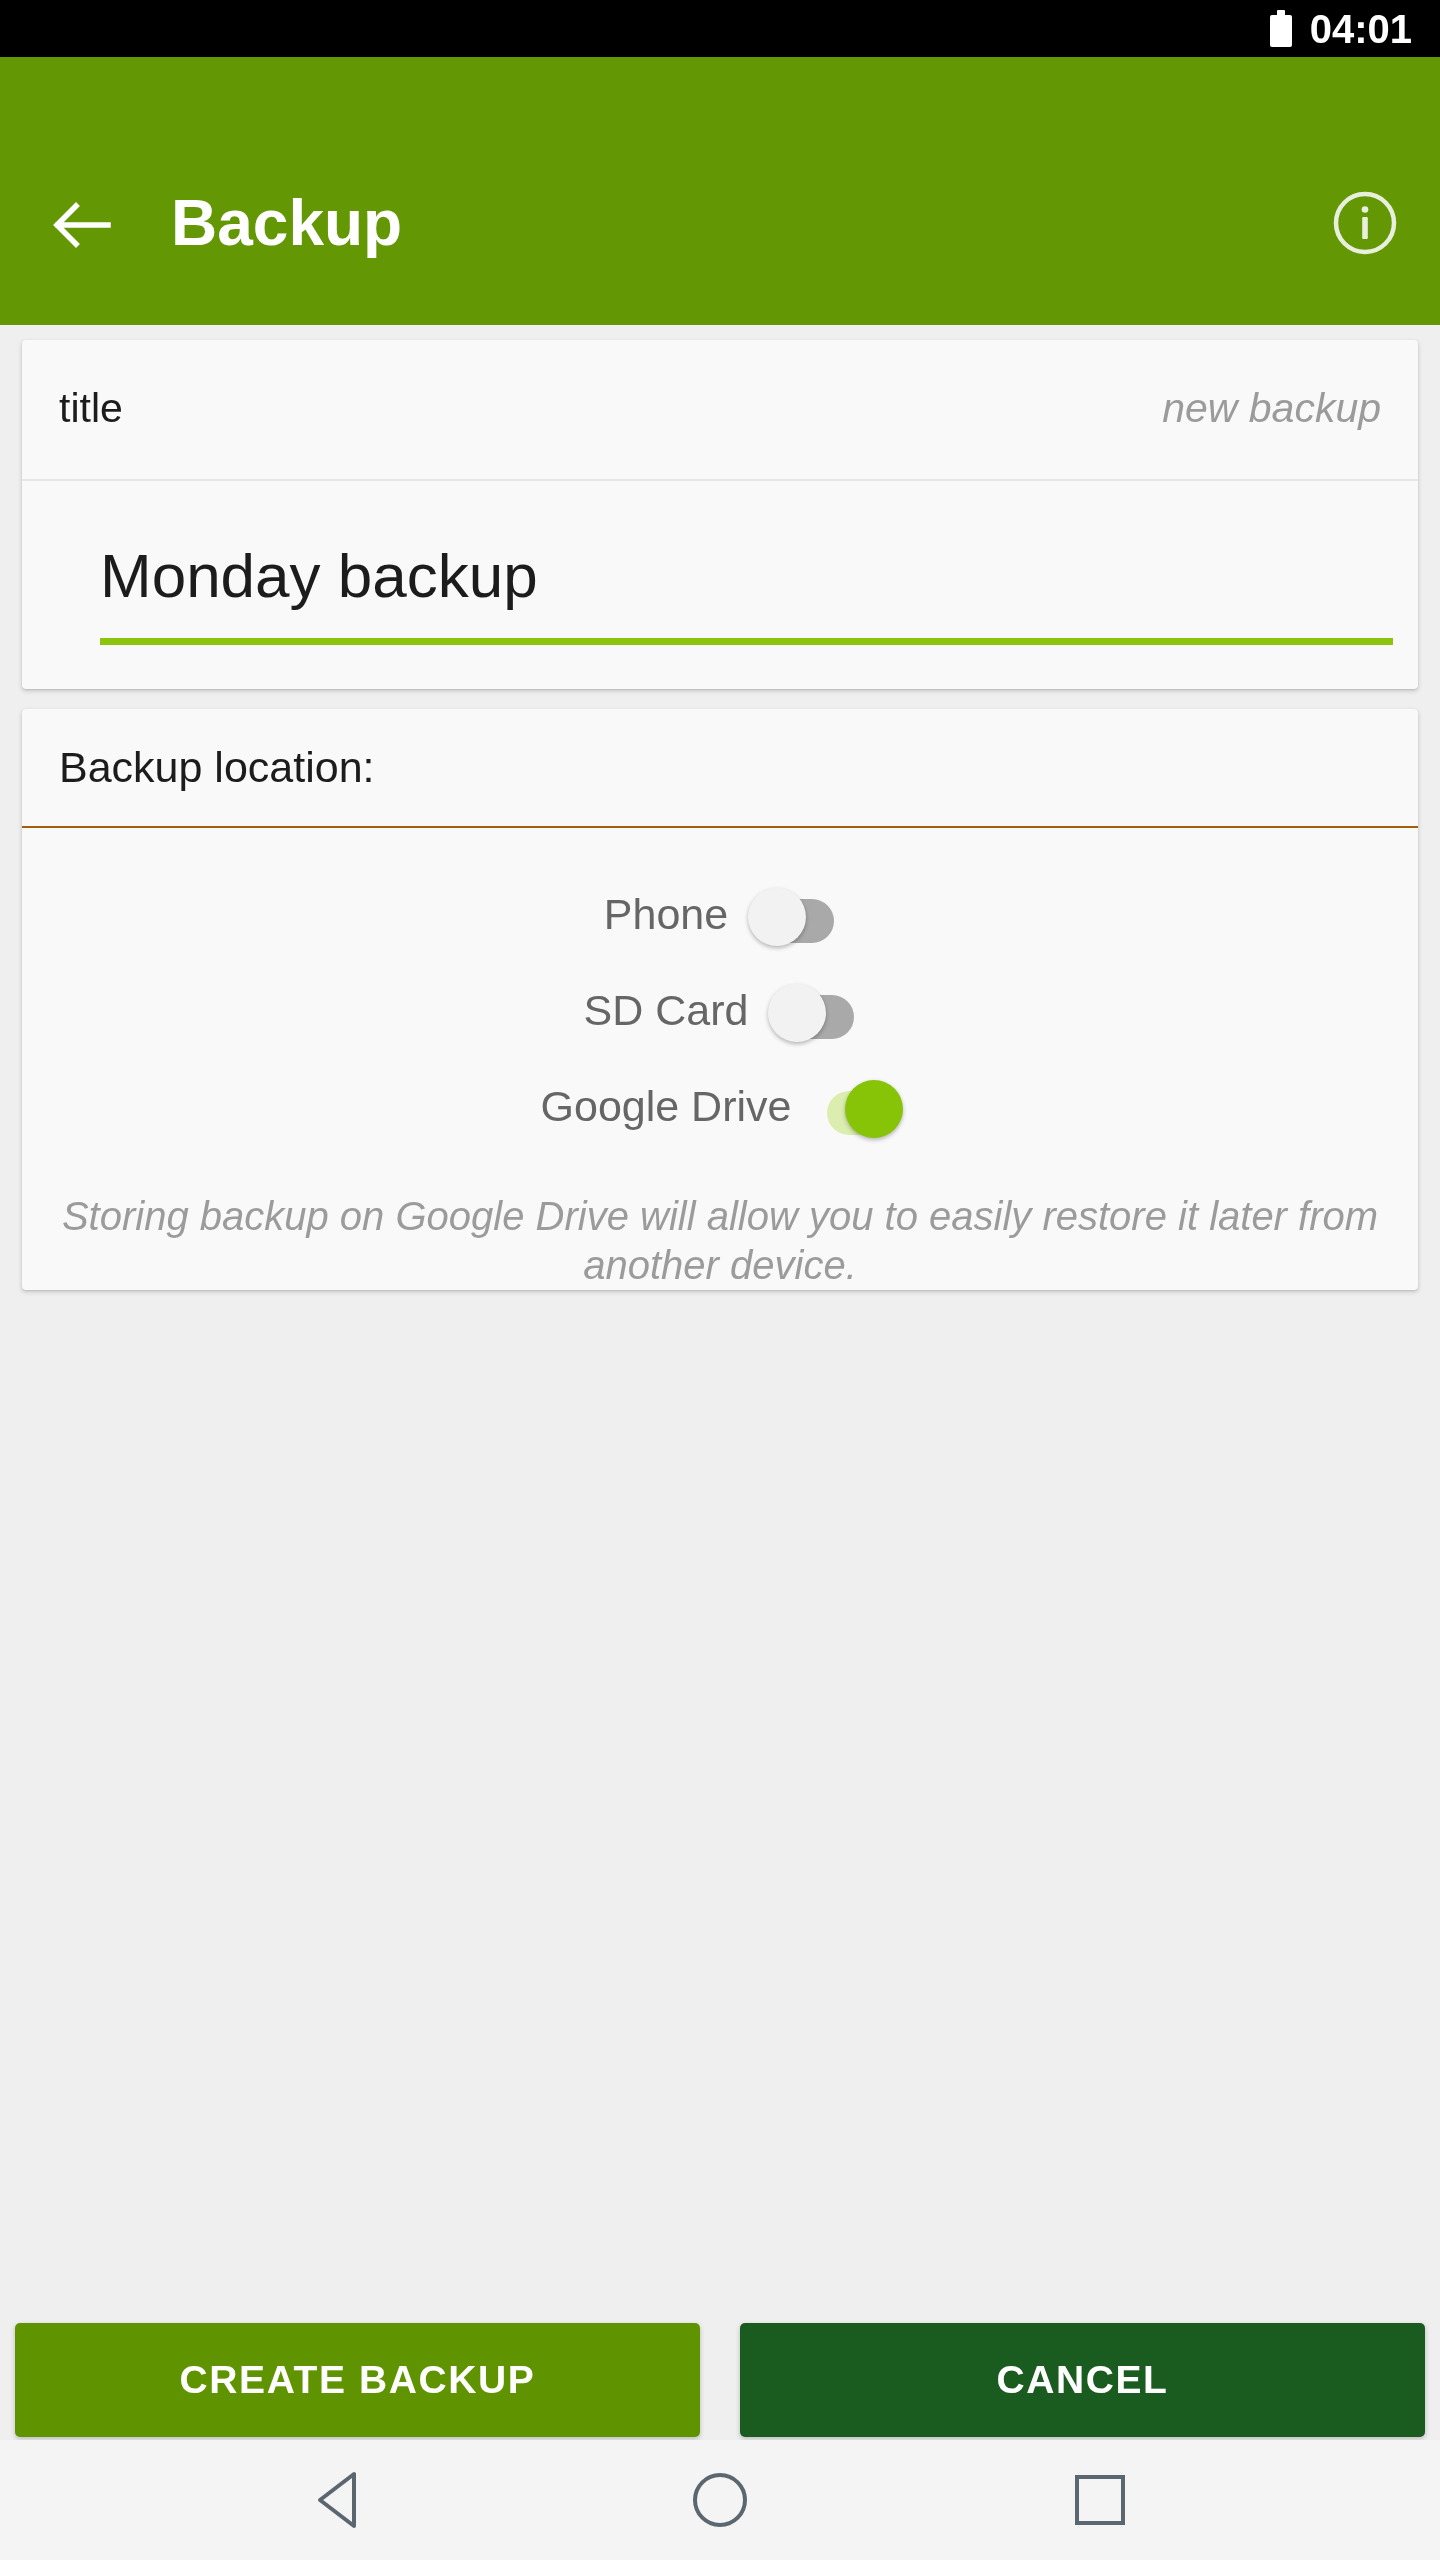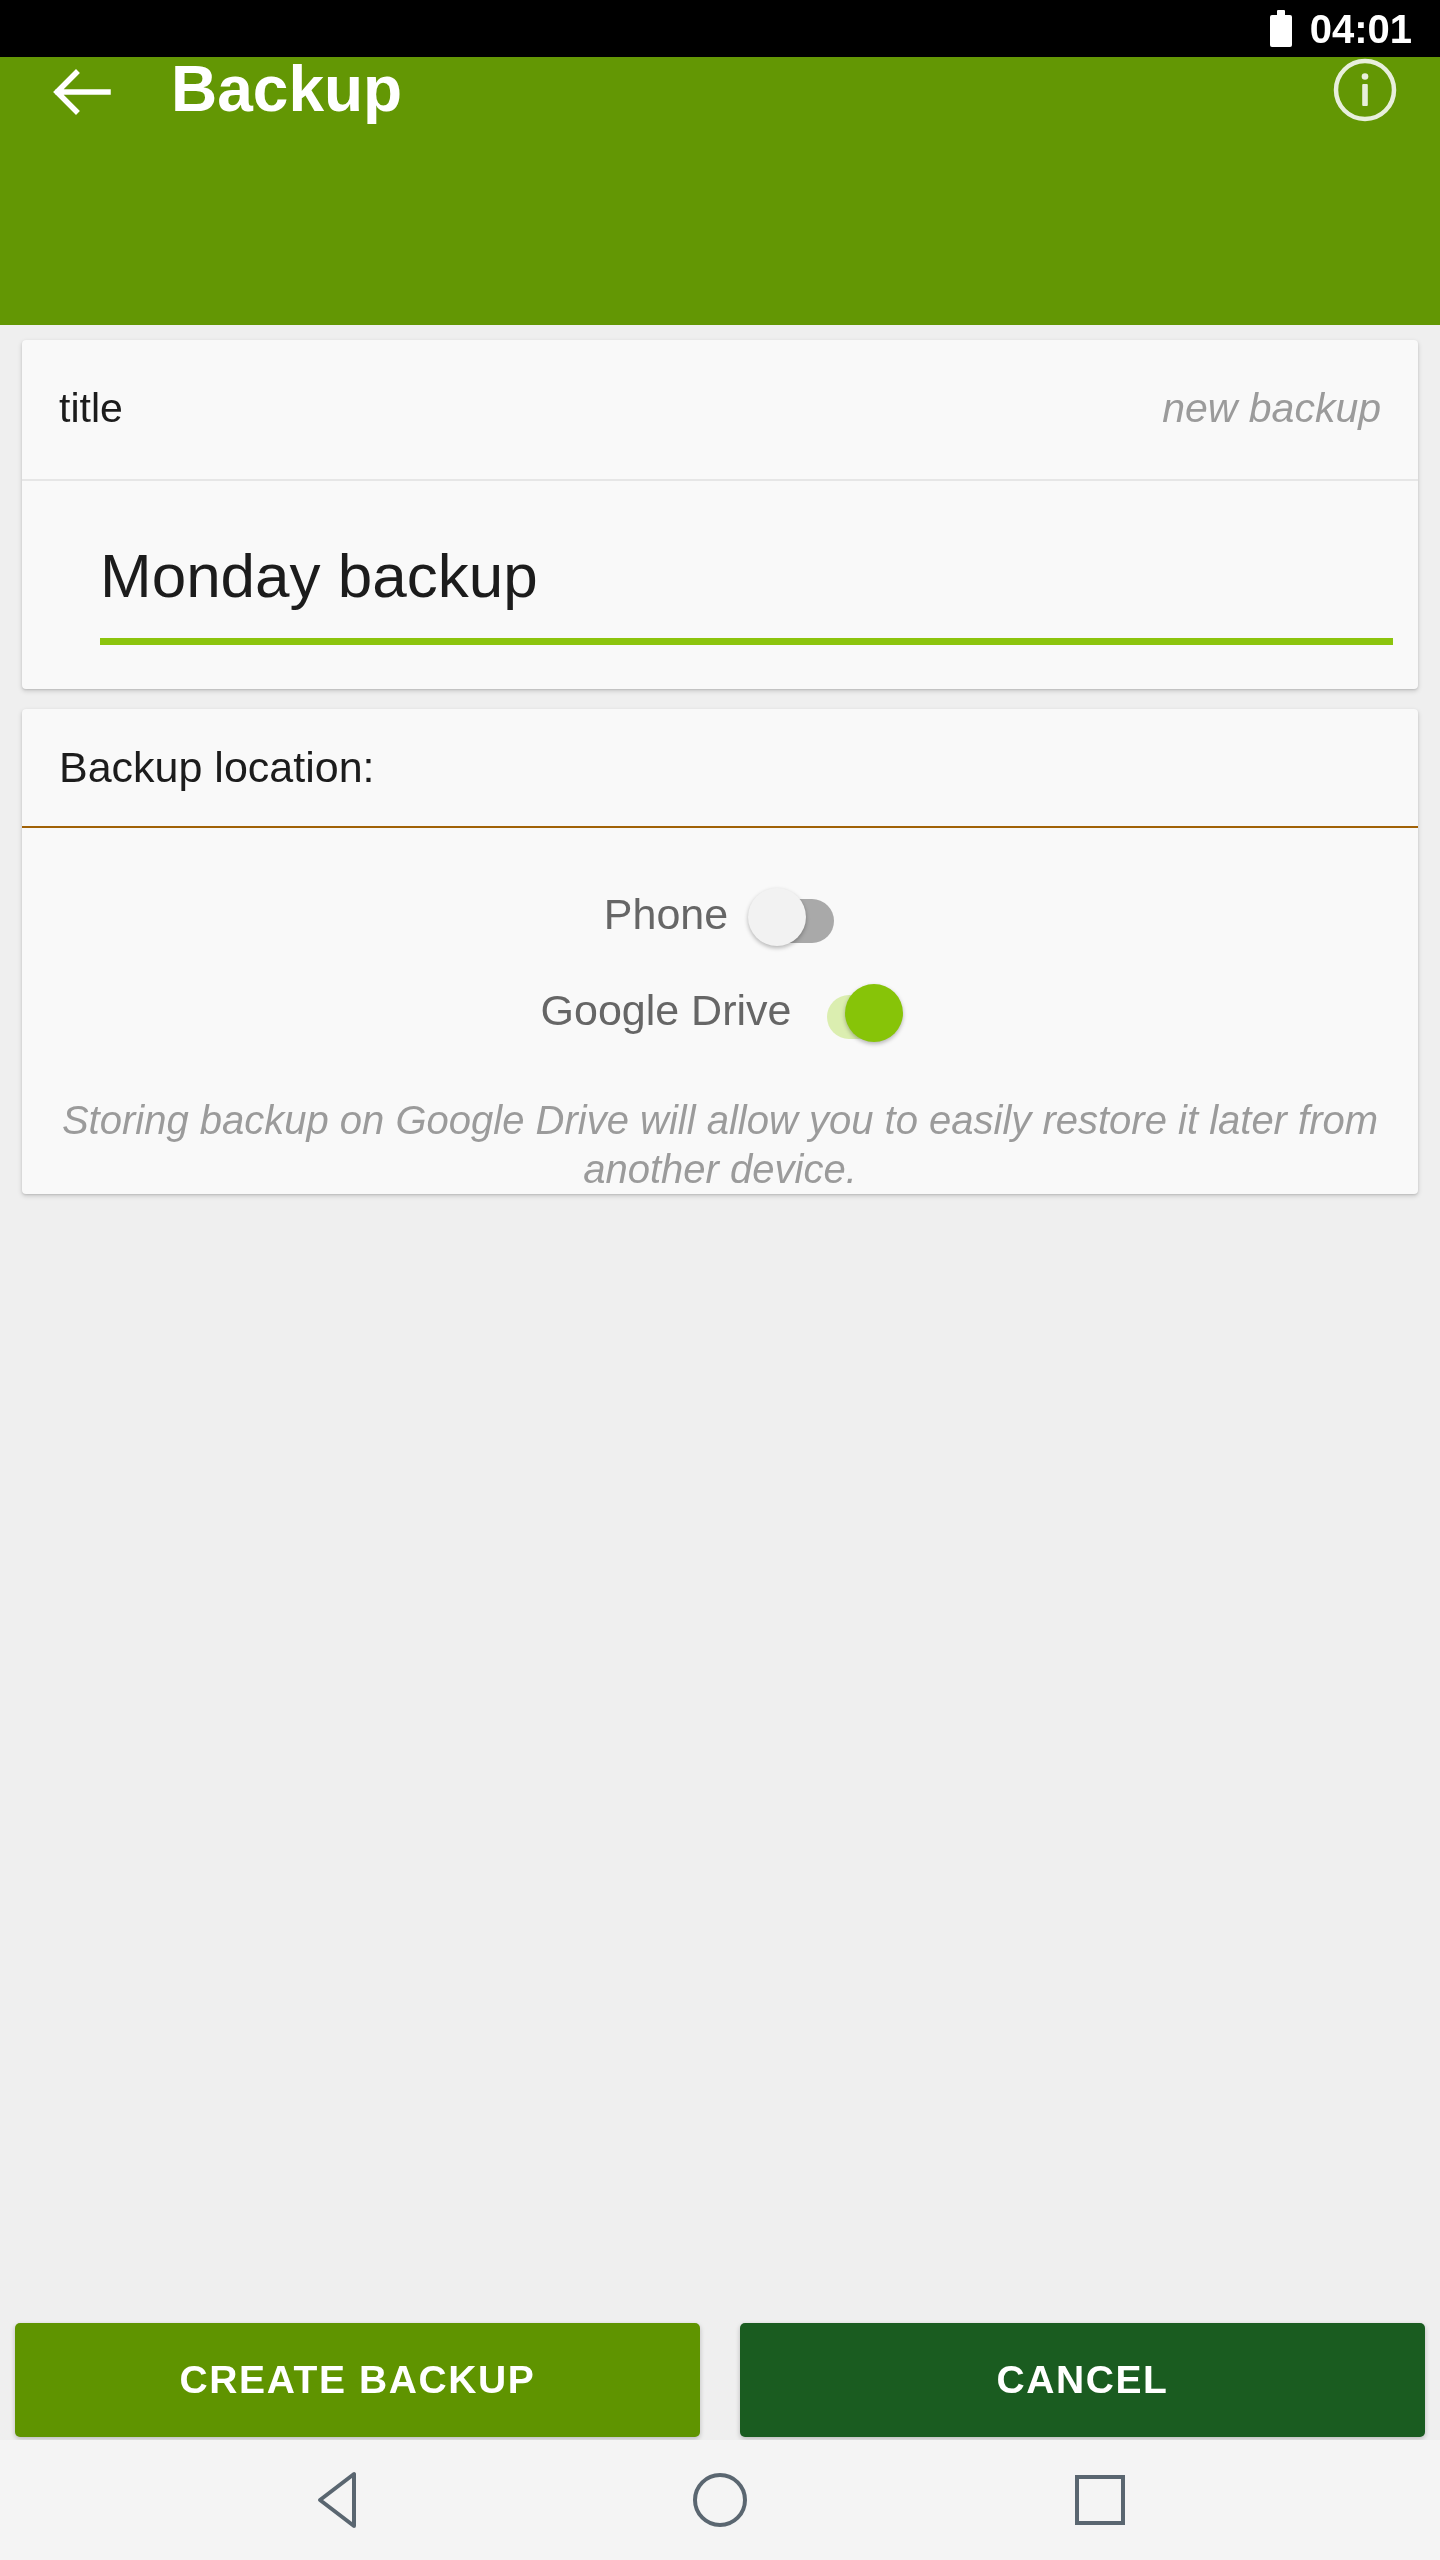--- a/index.html
+++ b/index.html
@@ -52,20 +52,21 @@
     font-weight: bold;
     letter-spacing: 0px;
     line-height: 1;
   }
 
   
   .app-bar {
     height: 332px;
     background: #639704;
     display: flex;
+    align-items: center;
     padding: 0 42px 0 50px;
     box-sizing: border-box;
     position: relative;
   }
   .back-arrow {
     width: 62px;
     height: 62px;
     flex: 0 0 auto;
     margin-top: 4px;
   }
@@ -284,20 +285,27 @@
     <div class="toggle-list">
 
       <div class="toggle-row">
         <span class="toggle-label">Phone</span>
         <span class="switch off">
           <span class="track"></span>
             <span class="thumb"></span>
         </span>
       </div>
 
+      <div class="toggle-row">
+        <span class="toggle-label">SD Card</span>
+        <span class="switch off">
+          <span class="track"></span>
+            <span class="thumb"></span>
+        </span>
+      </div>
 
       <div class="toggle-row">
         <span class="toggle-label">Google Drive</span>
         <span class="switch on">
           <span class="track"></span>
             <span class="thumb"></span>
         </span>
       </div>
 
     </div>

